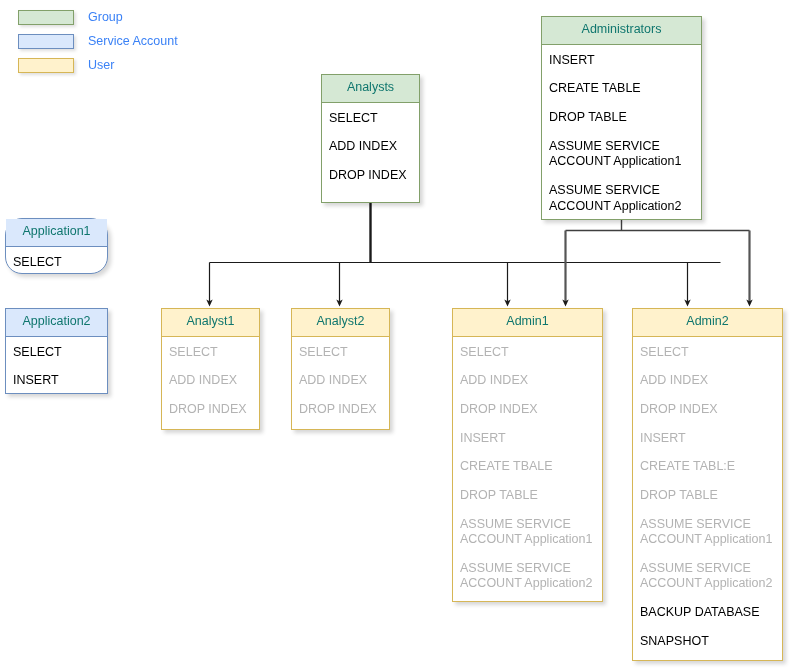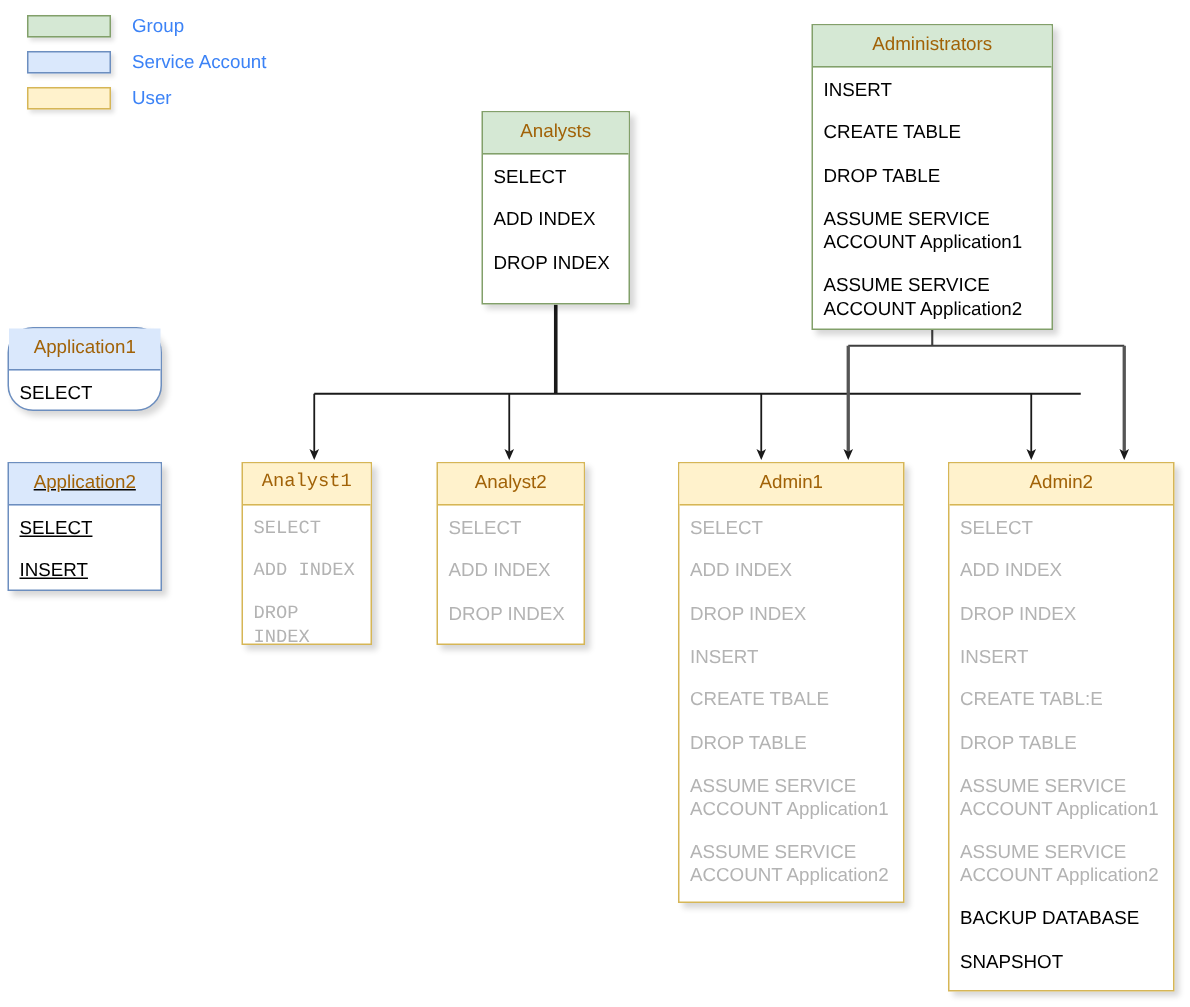--- a/index.html
+++ b/index.html
@@ -48,21 +48,21 @@
   .node {
     position: absolute;
     box-sizing: border-box;
     background: #ffffff;
     box-shadow: 3px 3px 4px rgba(0,0,0,0.16);
   }
   .node-title {
     box-sizing: border-box;
     text-align: center;
     font-size: 12.5px;
-    color: #a16207;
+    color: #0f766e;
     padding: 6px 4px 7px 4px;
     line-height: 1.1;
   }
   .node-body {
     box-sizing: border-box;
     padding: 8px 6px 24px 7px;
   }
   .perm {
     font-size: 12.5px;
     line-height: 1.25;
@@ -175,29 +175,29 @@
     </div>
   </div>
 
   <div class="node type-svc" style="left:5px; top:218px; width:103px; height:56px;border-radius:17px;">
     <div class="node-title">Application1</div>
     <div class="node-body">
       <div class="perm perm-own">SELECT</div>
     </div>
   </div>
 
-  <div class="node type-svc" style="left:5px; top:308px; width:103px; height:86px;text-decoration:underline;">
+  <div class="node type-svc" style="left:5px; top:308px; width:103px; height:86px;">
     <div class="node-title">Application2</div>
     <div class="node-body">
       <div class="perm perm-own">SELECT</div>
       <div class="perm perm-own">INSERT</div>
     </div>
   </div>
 
-  <div class="node type-user" style="left:161px; top:308px; width:87px; height:122px;font-family:Liberation Mono, monospace;">
+  <div class="node type-user" style="left:161px; top:308px; width:99px; height:122px;">
     <div class="node-title">Analyst1</div>
     <div class="node-body">
       <div class="perm perm-inherited">SELECT</div>
       <div class="perm perm-inherited">ADD INDEX</div>
       <div class="perm perm-inherited">DROP INDEX</div>
     </div>
   </div>
 
   <div class="node type-user" style="left:291px; top:308px; width:99px; height:122px;">
     <div class="node-title">Analyst2</div>

